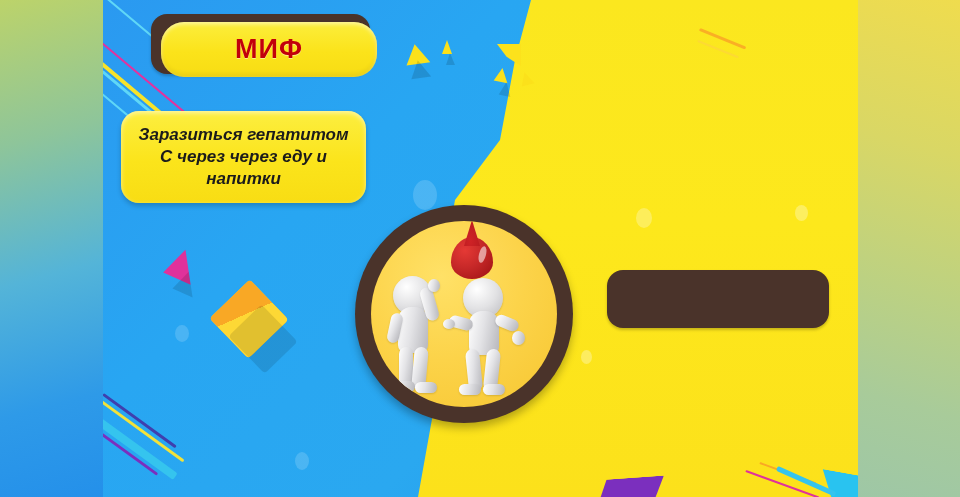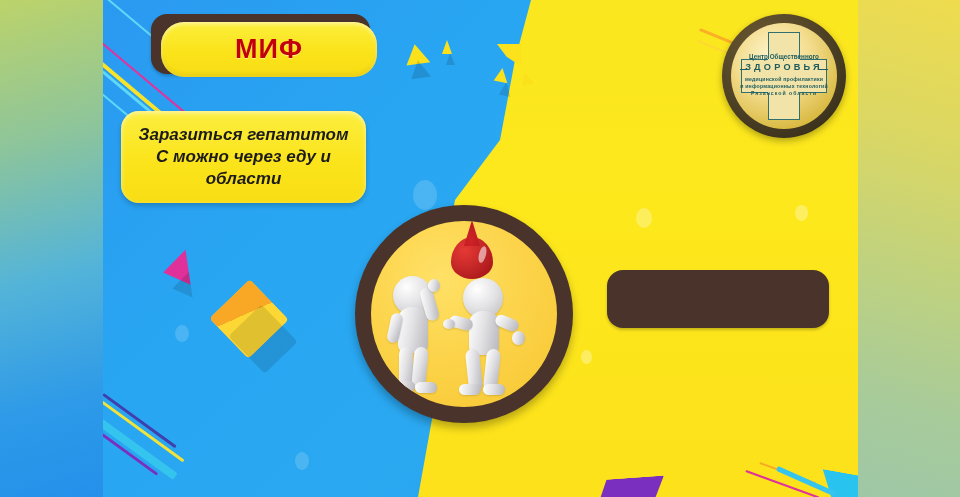--- a/index.html
+++ b/index.html
@@ -301,21 +301,21 @@
 
   <div class="deco line" style="left:700px; top:28px; width:50px; height:3px; background:#f9a825; transform:rotate(22deg); opacity:0.9;"></div>
   <div class="deco line" style="left:698px; top:40px; width:44px; height:2px; background:#fdd835; transform:rotate(22deg); opacity:0.9;"></div>
 
   <div class="frame" id="myth-frame"></div>
   <div class="frame-face" id="myth-face">
     <span class="label">МИФ</span>
   </div>
 
   <div class="card" id="myth-card">
-    <span>Заразиться гепатитом С можно через еду и области</span>
+    <span>Заразиться гепатитом С через через еду и напитки</span>
   </div>
 
   <div class="frame" id="truth-frame"></div>
 
 
   <div id="emblem">
     <div id="emblem-face">
 
       <div class="drop"></div>
 
@@ -340,33 +340,17 @@
         <div class="fig-part" style="left:141px; top:110px; width:13px; height:14px; border-radius:50%;"></div>
         <div class="fig-part" style="left:96px; top:128px; width:14px; height:42px; border-radius:7px; transform:rotate(-6deg);"></div>
         <div class="fig-part" style="left:114px; top:128px; width:14px; height:42px; border-radius:7px; transform:rotate(6deg);"></div>
         <div class="fig-part" style="left:88px; top:163px; width:22px; height:11px; border-radius:6px;"></div>
         <div class="fig-part" style="left:112px; top:163px; width:22px; height:11px; border-radius:6px;"></div>
       </div>
 
     </div>
   </div>
 
-  <div id="logo">
-    <div id="logo-face">
-      <div class="logo-cross" style="left:37px; top:9px; width:32px; height:88px;"></div>
-      <div class="logo-cross" style="left:10px; top:36px; width:86px; height:34px;"></div>
-      <div class="logo-cross" style="left:37px; top:36px; width:32px; height:34px; border:none; background:#f2e4a8;"></div>
-
-      <div class="logo-rule" style="left:9px; top:46px; width:9px;"></div>
-      <div class="logo-rule" style="left:88px; top:46px; width:9px;"></div>
-
-      <div class="logo-text" id="logo-l1">Центр Общественного</div>
-      <div class="logo-text" id="logo-l2">ЗДОРОВЬЯ</div>
-      <div class="logo-text" id="logo-l3">медицинской профилактики</div>
-      <div class="logo-text" id="logo-l4">и информационных технологий</div>
-      <div class="logo-text" id="logo-l5">Рязанской области</div>
-    </div>
-  </div>
 
   <div class="strip strip-left"></div>
   <div class="strip strip-right"></div>
 
 </div>
 
 </body></html>

